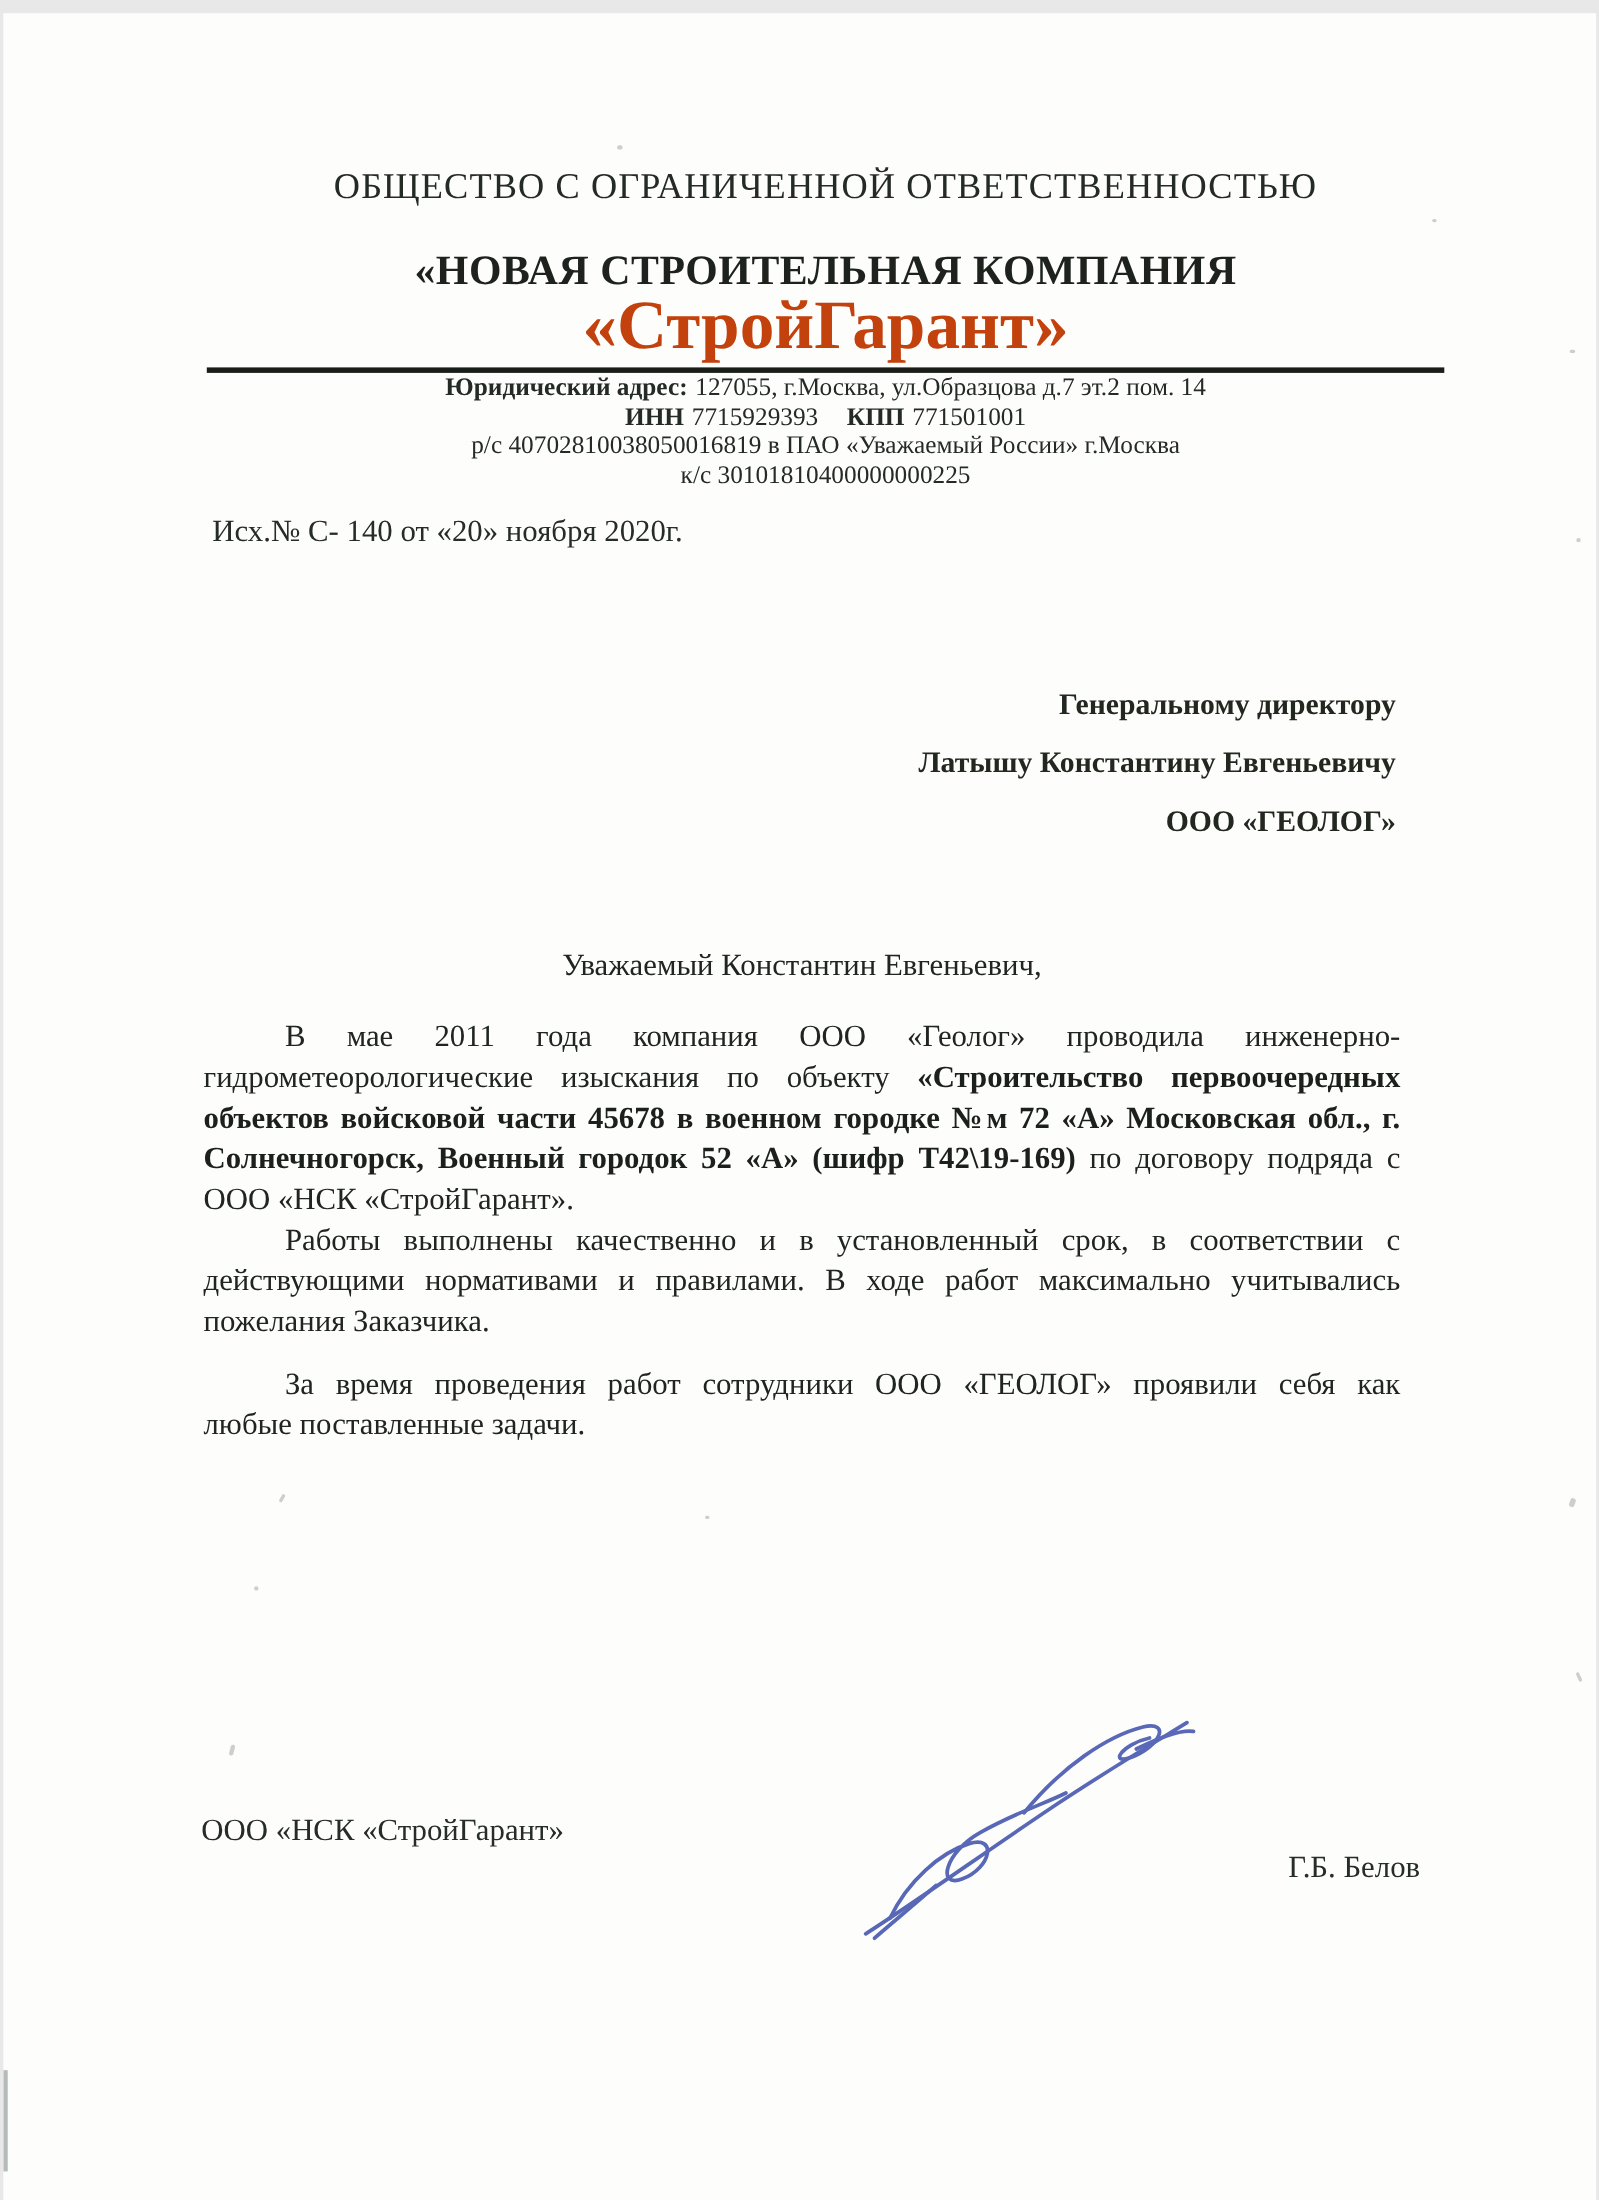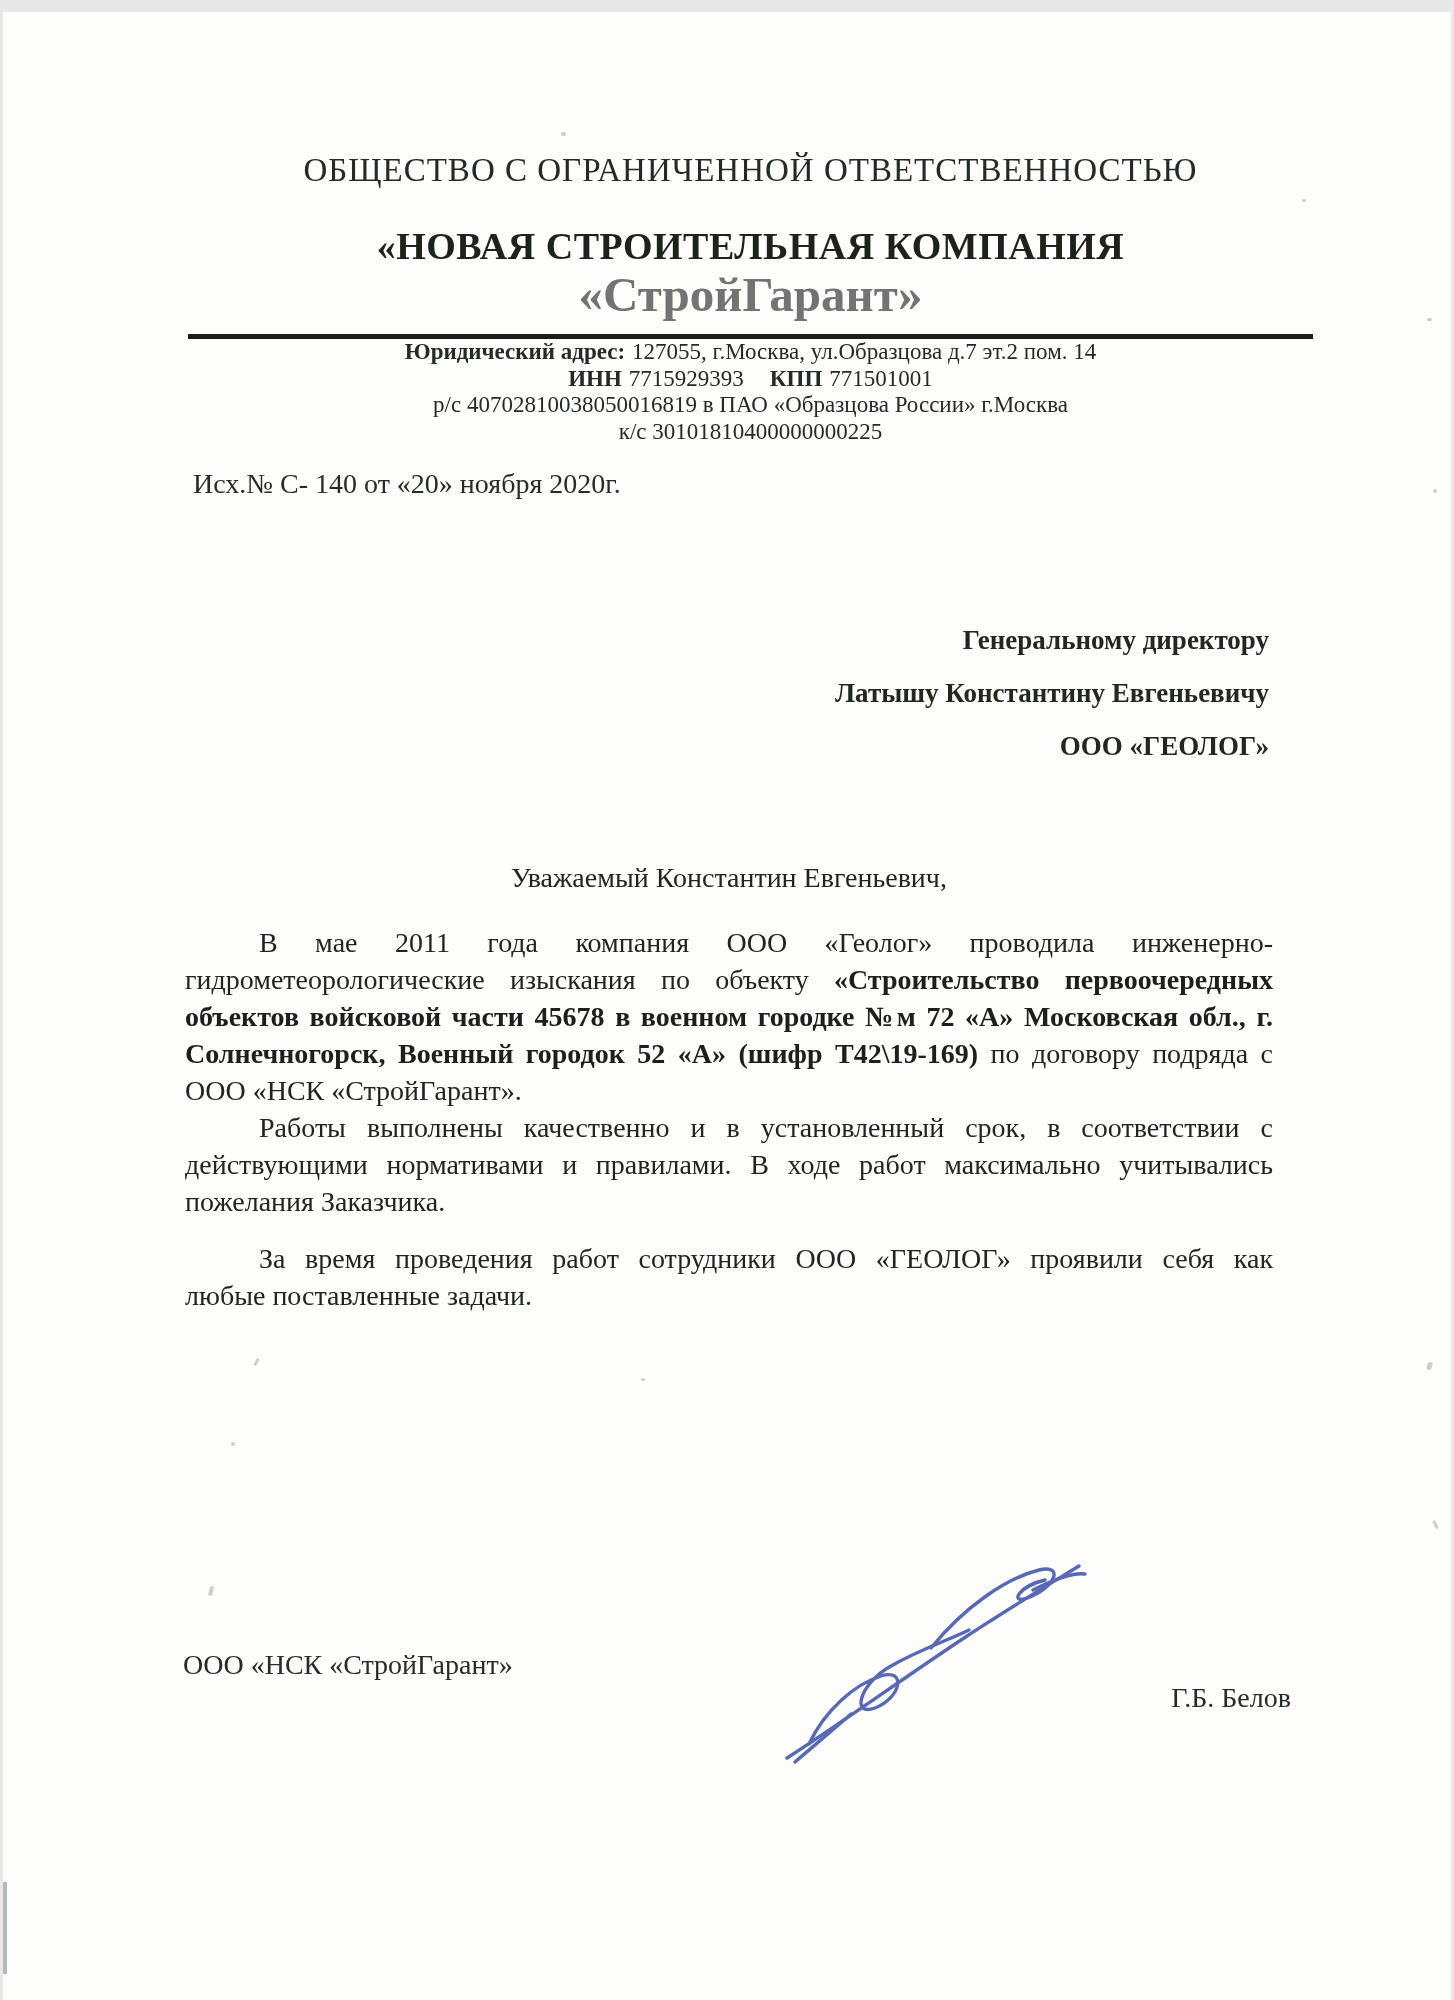--- a/index.html
+++ b/index.html
@@ -6,21 +6,21 @@
   .page{
     position:relative;width:1448px;height:2000px;margin:12px auto;
     background:#fdfdfc;overflow:hidden;
     font-family:"Liberation Serif","DejaVu Serif",serif;
     color:#20251f;
   }
   
   .letterhead{position:absolute;left:185px;top:140px;width:1125px;text-align:center;}
   .org-type{font-size:33px;line-height:36px;letter-spacing:1px;margin-bottom:36px;color:#242a24;}
   .company1{font-size:38px;line-height:44px;font-weight:bold;letter-spacing:.5px;color:#1d221c;}
-  .company2{font-size:49px;line-height:54px;font-weight:bold;color:#737373;}
+  .company2{font-size:63px;line-height:54px;font-weight:bold;color:#c2410c;}
   .rule{margin-top:12px;height:5px;background:#191e19;}
   .addr{font-size:23px;line-height:26.5px;color:#242a24;}
   .addr:first-of-type{margin-top:7px;}
   .addr .lbl{font-weight:bold;}
   .addr .gap{display:inline-block;width:26px;}
   .addr .val{margin-left:7px;}
   
   .outgoing{position:absolute;left:190px;top:456px;font-size:28px;color:#262c26;}
   .recipient{position:absolute;right:182px;top:612px;text-align:right;font-weight:bold;font-size:27px;color:#22281f;}
   .recipient div{line-height:32px;margin-bottom:21px;}
@@ -52,21 +52,21 @@
     <div class="org-type">ОБЩЕСТВО С ОГРАНИЧЕННОЙ ОТВЕТСТВЕННОСТЬЮ</div>
     <div class="company1">«НОВАЯ СТРОИТЕЛЬНАЯ КОМПАНИЯ</div>
     <div class="company2">«СтройГарант»</div>
     <div class="rule"></div>
     <div class="addr">
       <span class="lbl">Юридический адрес:</span><span class="val">127055, г.Москва, ул.Образцова д.7 эт.2 пом. 14</span>
     </div>
     <div class="addr">
       <span class="lbl">ИНН</span><span class="val">7715929393</span><span class="gap"></span><span class="lbl">КПП</span><span class="val">771501001</span>
     </div>
-    <div class="addr">р/с 40702810038050016819 в ПАО «Образцова России» г.Москва</div>
+    <div class="addr">р/с 40702810038050016819 в ПАО «Уважаемый России» г.Москва</div>
     <div class="addr">к/с 30101810400000000225</div>
   </header>
 
   <div class="outgoing">Исх.№ С- 140  от «20» ноября 2020г.</div>
 
   <div class="recipient">
     <div>Генеральному директору</div>
     <div>Латышу Константину Евгеньевичу</div>
     <div>ООО «ГЕОЛОГ»</div>
   </div>

